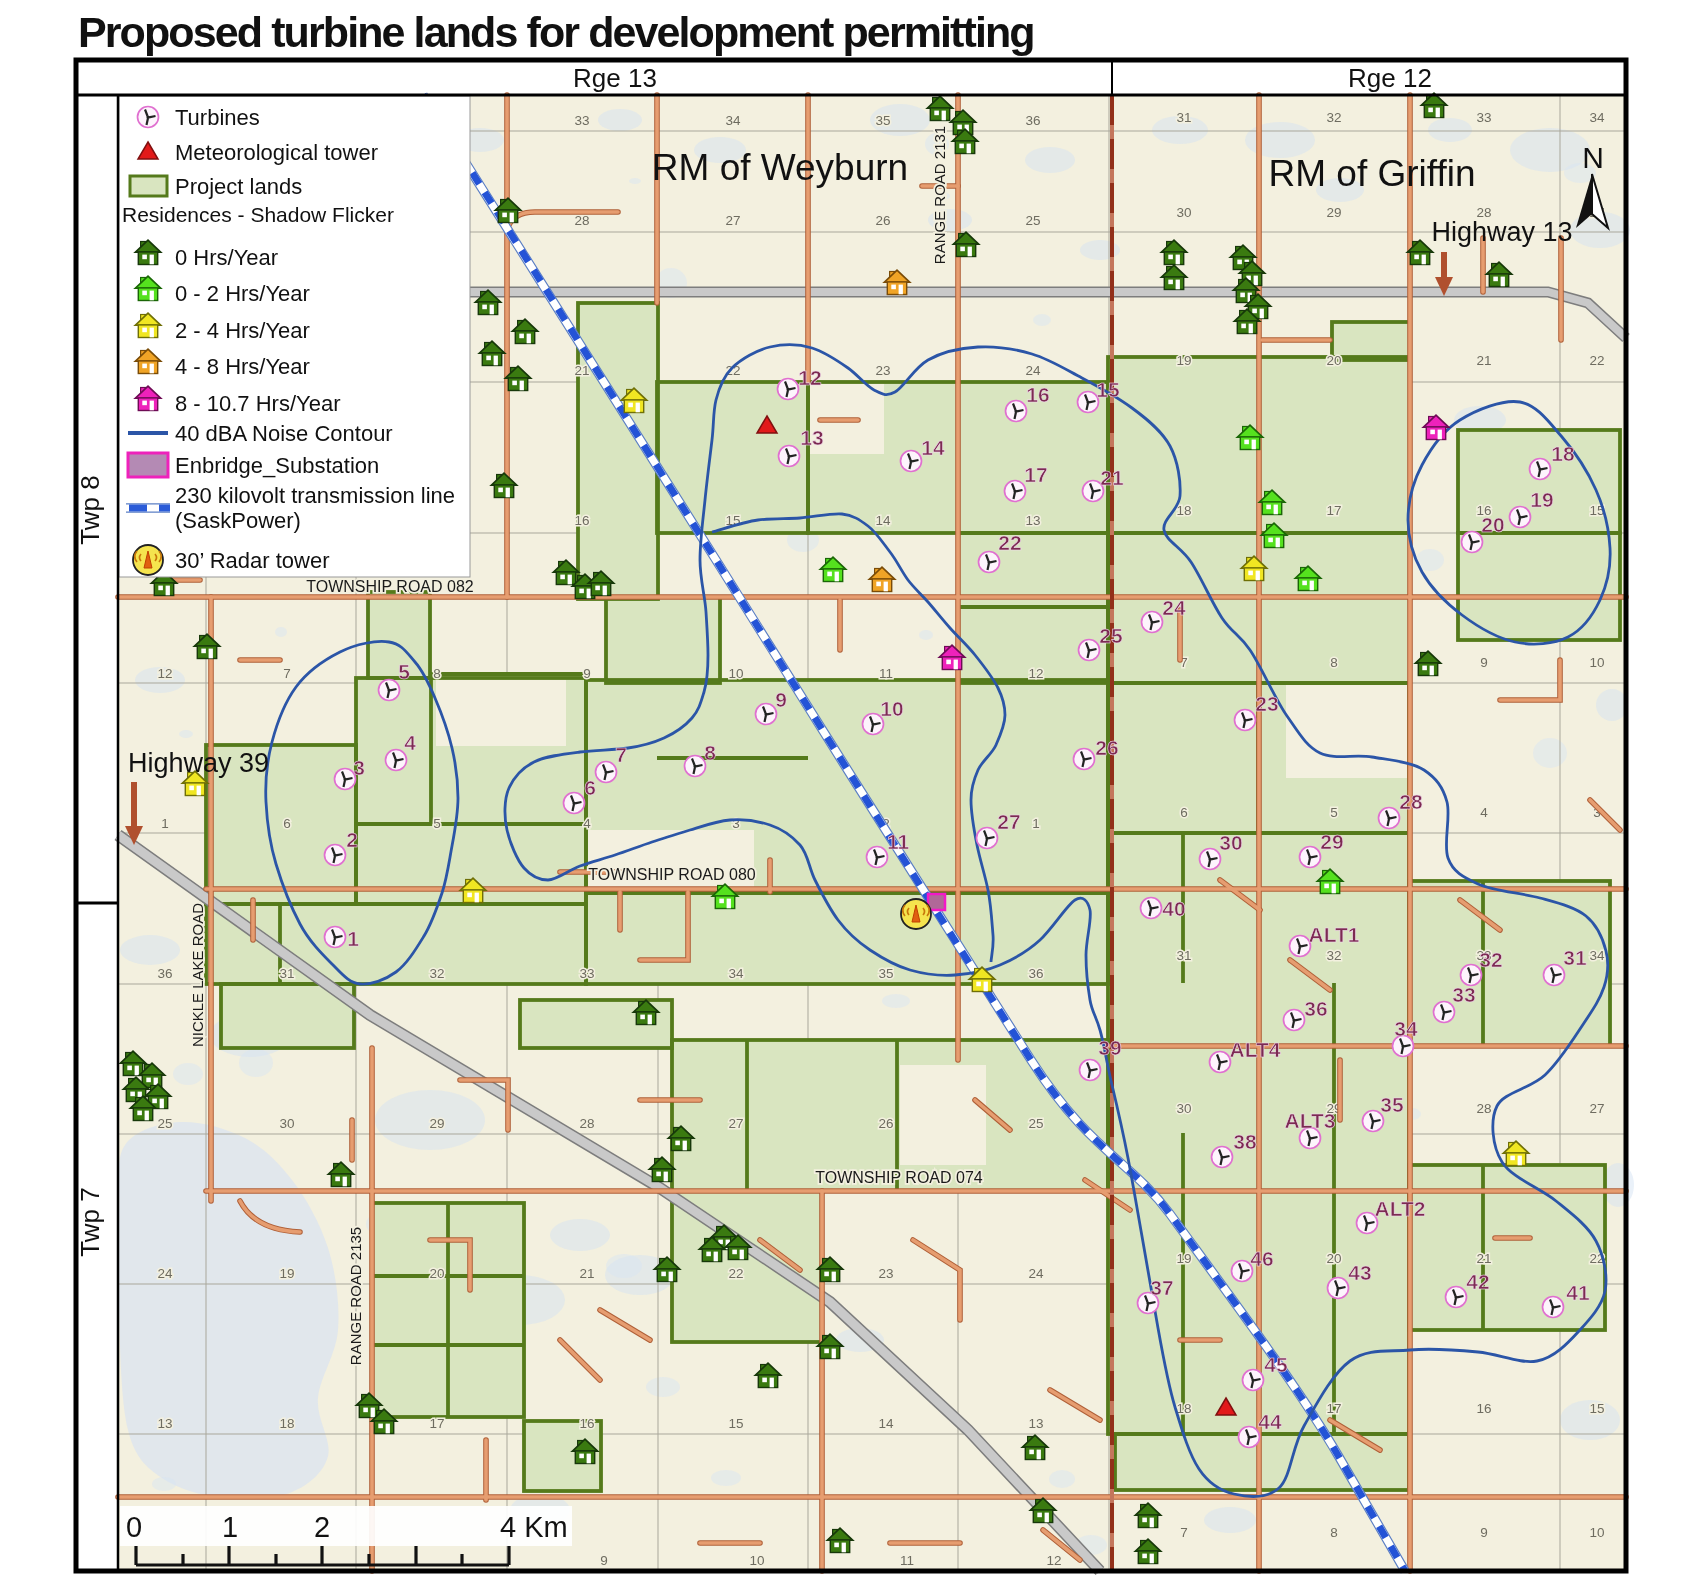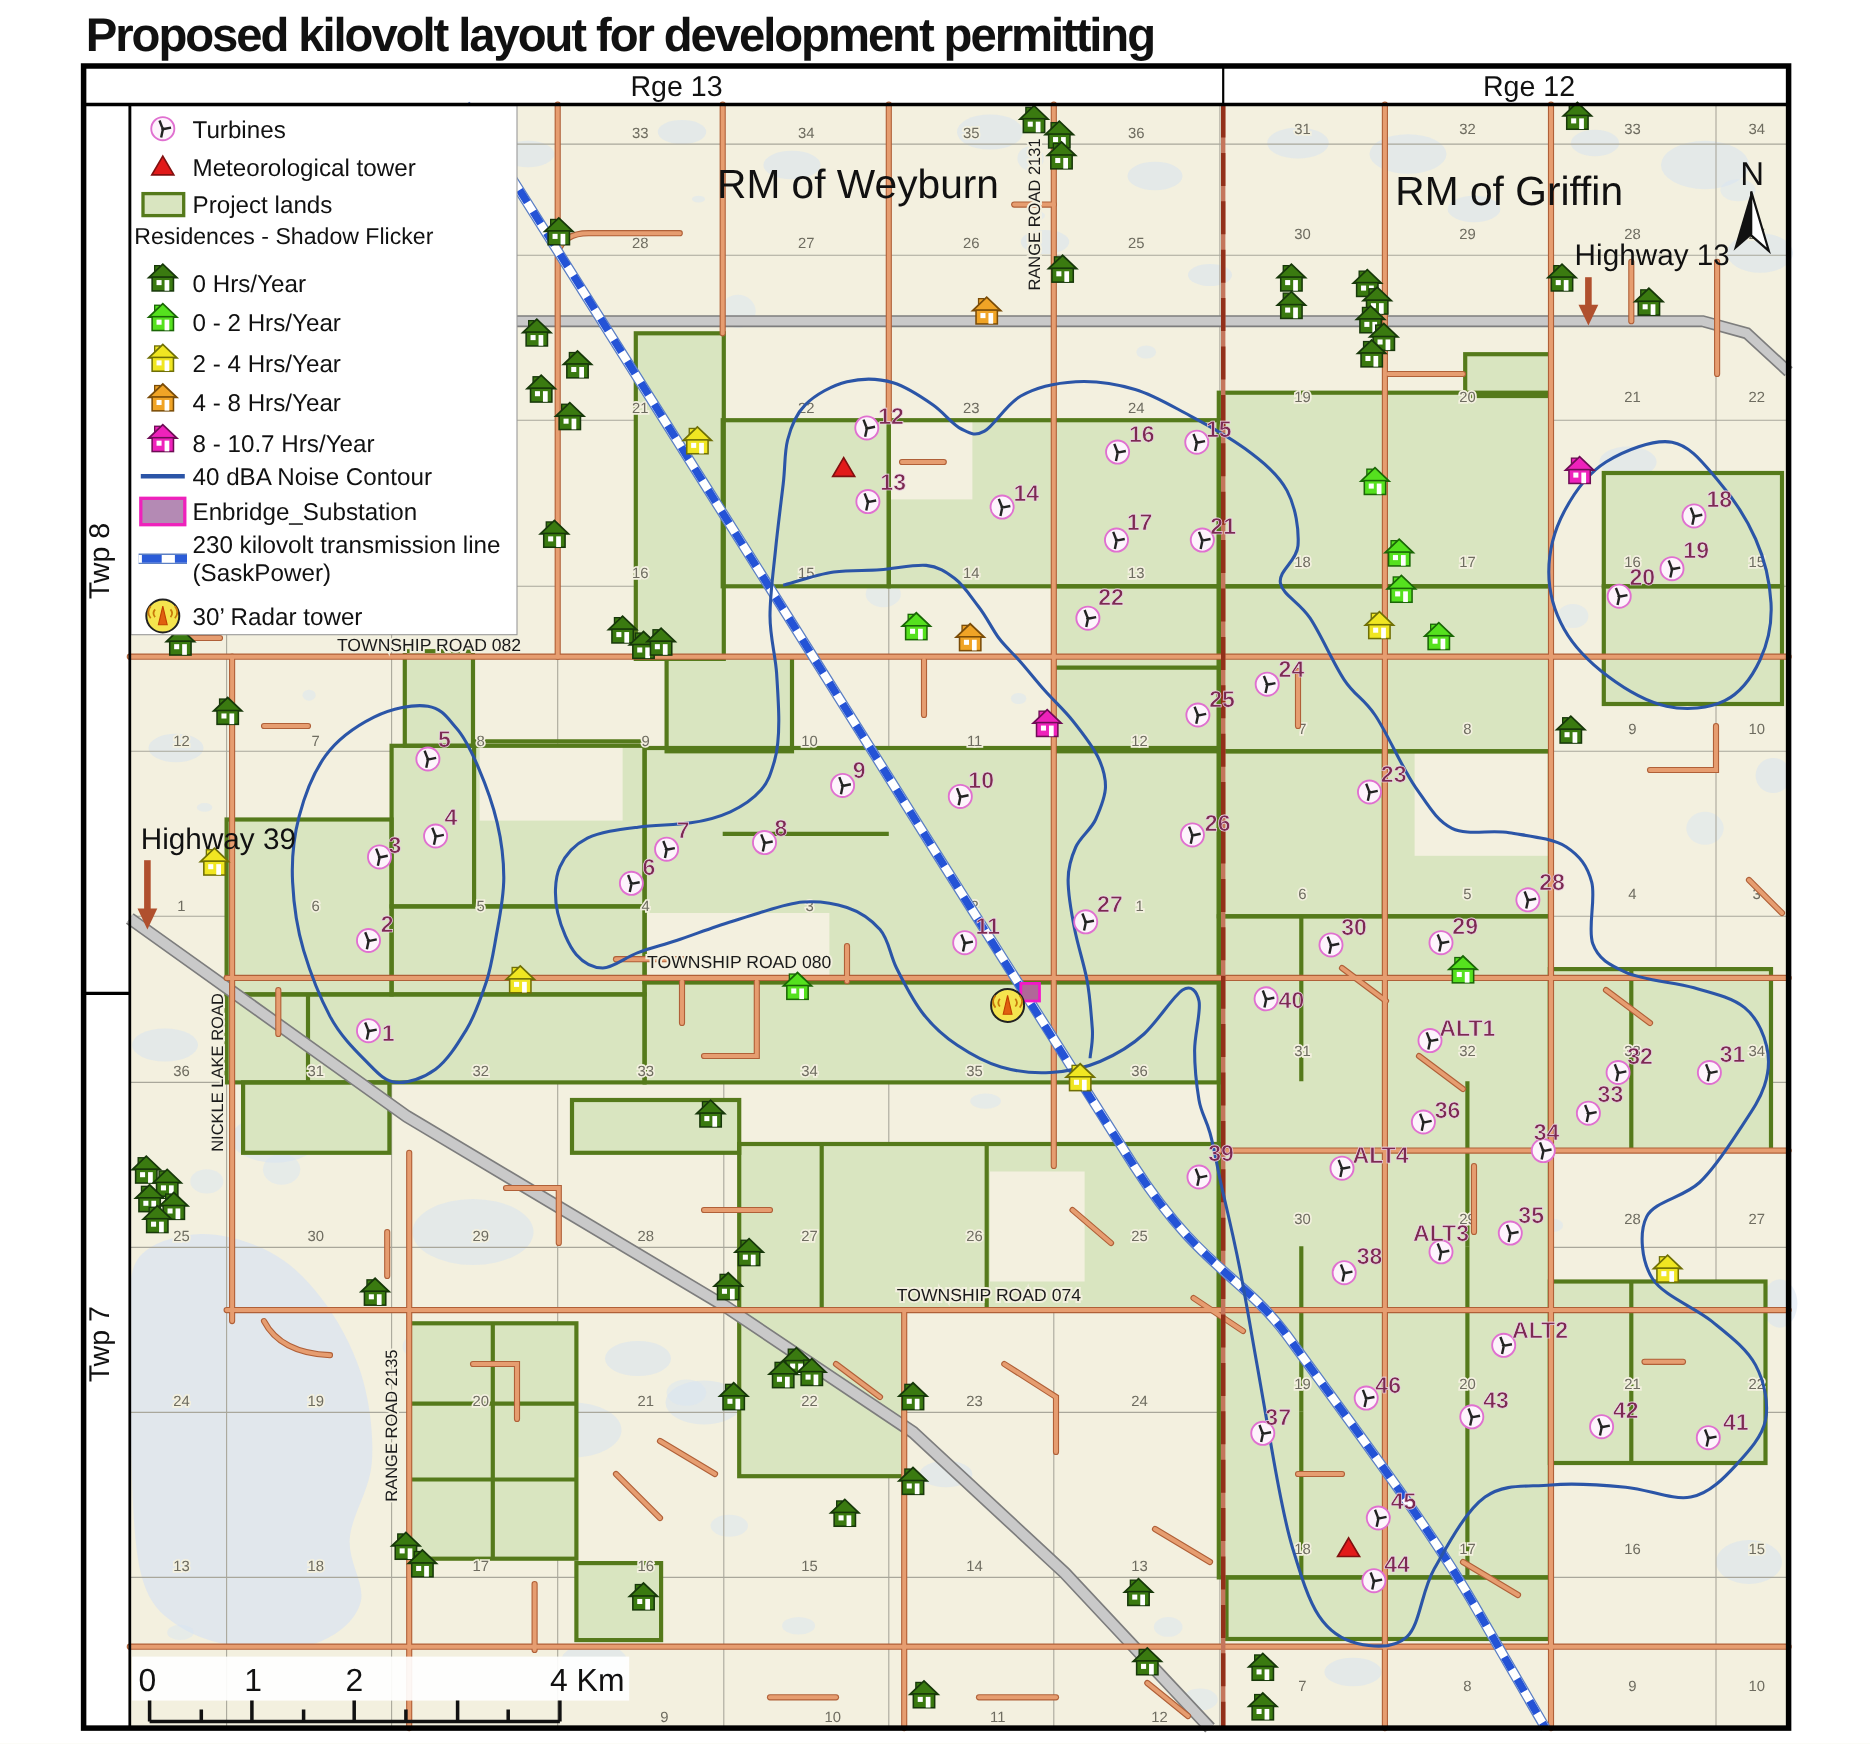--- a/index.html
+++ b/index.html
@@ -1,18 +1,18 @@
 <!DOCTYPE html>
 <html><head><meta charset="utf-8"><style>
 html,body{margin:0;padding:0;background:#fff;width:1700px;height:1585px;overflow:hidden;}
 body{font-family:"Liberation Sans",sans-serif;}
 .t{position:absolute;}
 </style></head><body>
 
-<div class="t" style="left:78px;top:8px;font-size:43px;font-weight:bold;letter-spacing:-1.9px;color:#111;">Proposed kilovolt layout for development permitting</div>
+<div class="t" style="left:78px;top:8px;font-size:43px;font-weight:bold;letter-spacing:-1.9px;color:#111;">Proposed turbine lands for development permitting</div>
 <svg class="t" style="left:0;top:0" width="1700" height="1585" viewBox="0 0 1700 1585">
 <defs>
 <g id="house">
         <rect x="-7.4" y="-15.5" width="4.8" height="7" stroke-width="1.2"></rect>
         <polygon points="-12.8,-4.7 0,-16.9 12.8,-4.7" stroke-width="1.6"></polygon>
         <rect x="-9.7" y="-5.1" width="19.4" height="12.6" stroke-width="1.4"></rect>
         <rect x="-5.7" y="-2.4" width="4.6" height="4.6" fill="#fff" stroke="none"></rect>
         <rect x="1.6" y="-2.4" width="4.3" height="9.7" fill="#fff" stroke="none"></rect>
       </g>
 <g id="turb">

